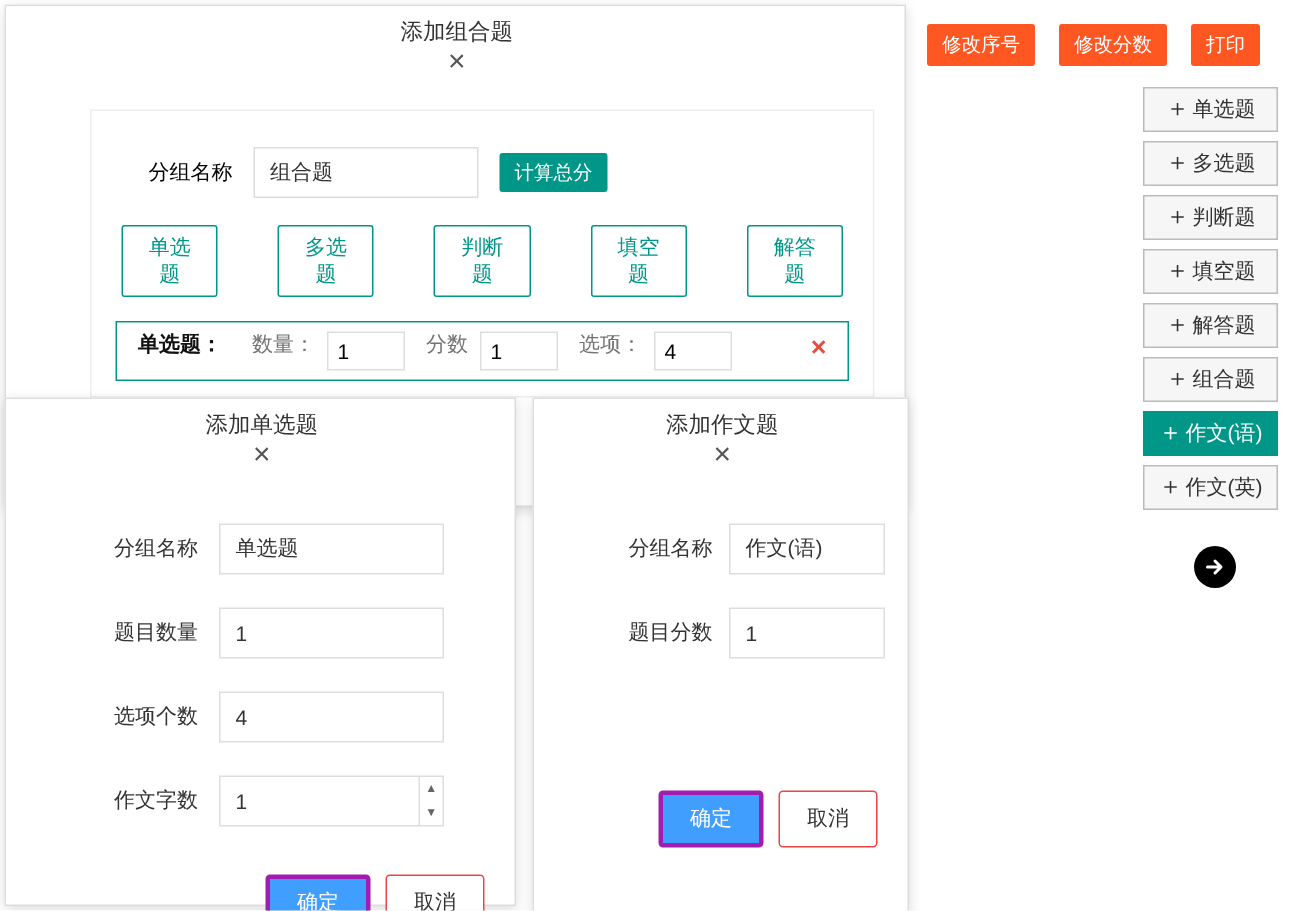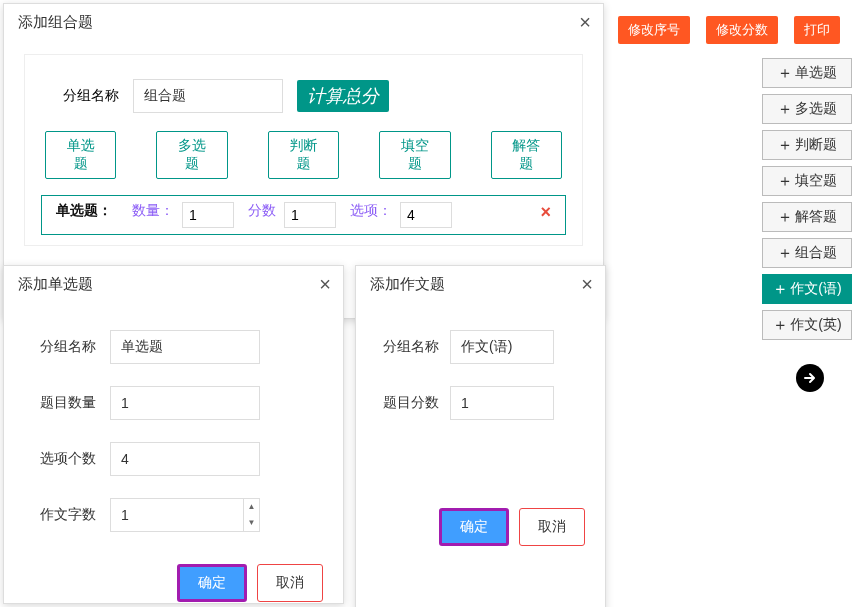--- a/index.html
+++ b/index.html
@@ -19,29 +19,31 @@
     border: 1px solid #ddd;
     box-shadow: 0 2px 8px rgba(0,0,0,0.15);
   }
   .dialog-header {
     display: flex;
     justify-content: space-between;
     align-items: center;
     padding: 8px 12px 8px 14px;
     font-size: 15px;
     color: #333;
+    flex-direction: column;
   }
   .close-x {
     font-size: 20px;
     color: #555;
     cursor: pointer;
     line-height: 1;
   }
   .dialog-body {
     padding: 10px 20px 10px 20px;
+    margin-left: 36px;
   }
   .dialog-footer {
     display: flex;
     justify-content: flex-end;
     gap: 10px;
     padding: 10px 20px 14px;
   }
 
   .btn-primary {
     background: #409eff;
@@ -70,23 +72,22 @@
     font-size: 13px;
     cursor: pointer;
     text-align: right;
   }
   .btn-teal-sm {
     background: #009688;
     color: #fff;
     border: none;
     padding: 4px 10px;
     border-radius: 2px;
-    font-size: 18px;
-    cursor: pointer;
-    font-style: italic;
+    font-size: 13px;
+    cursor: pointer;
   }
 
   .form-row {
     display: flex;
     align-items: center;
     margin: 18px 0;
   }
   .form-label {
     width: 70px;
     text-align: left;
@@ -125,21 +126,21 @@
   }
 
   .config-row {
     border: 1px solid #009688;
     display:flex;
     align-items:flex-start;
     padding: 6px 14px;
     gap: 6px;
   }
   .config-label { font-weight: bold; color:#111; margin-right:6px;}
-  .config-field-label { color:#8b5cf6; margin-left:8px; margin-right:2px;}
+  .config-field-label { color:#737373; margin-left:8px; margin-right:2px;}
   .config-input {
     border:1px solid #ddd;
     width:52px;
     height:26px;
     padding:0 6px;
     font-size:14px;
   }
   .remove-x { color:#e74c3c; font-size:18px; margin-left:auto; cursor:pointer; font-weight:bold;}
 
   

